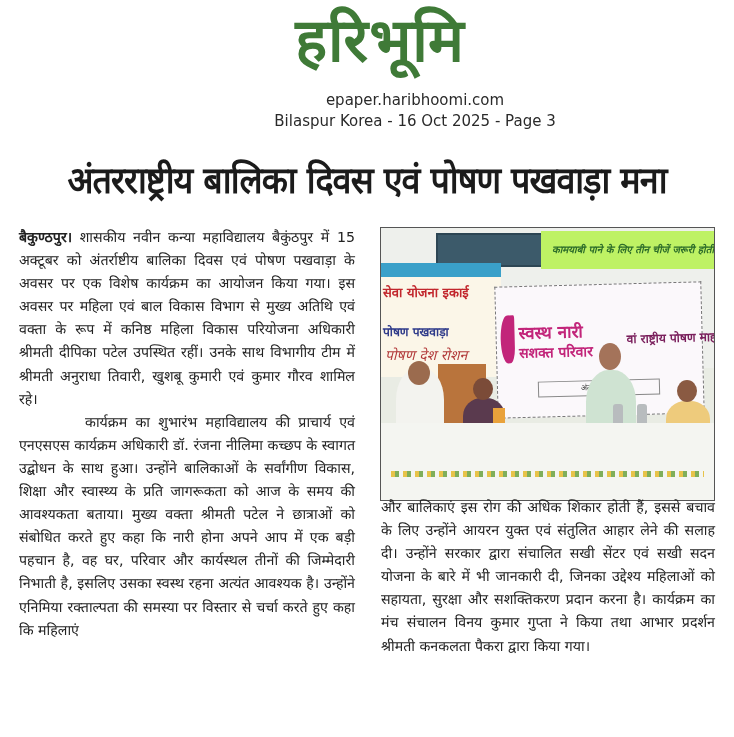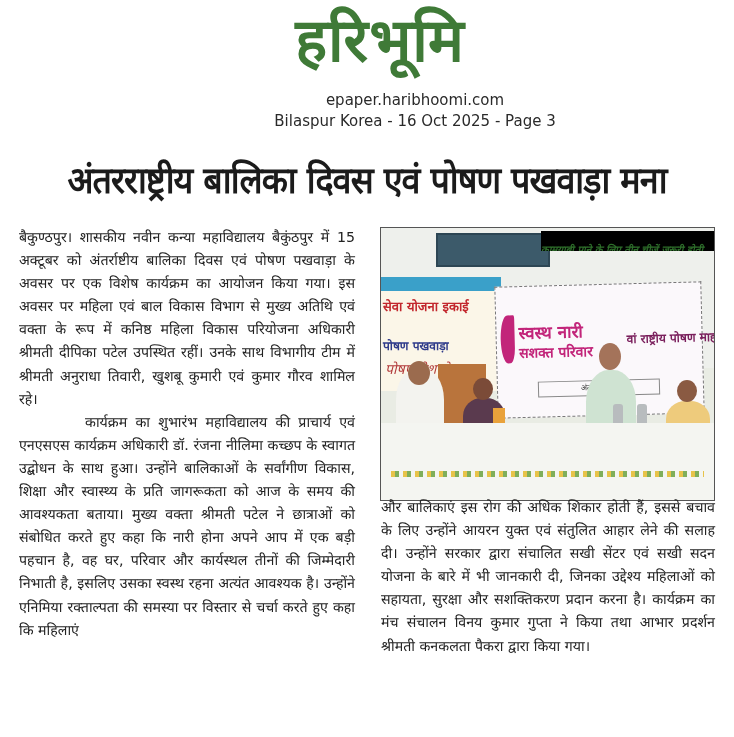--- a/index.html
+++ b/index.html
@@ -10,31 +10,31 @@
   .meta { position:absolute; left:0; top:90px; width:734px; text-align:center;
           font-family:"DejaVu Sans", sans-serif; font-size:15px; line-height:21px; color:#2a2a2a;margin-left:48px; }
   .headline { position:absolute; left:10px; top:152px; width:714px; height:58px; text-align:center;
           font-family:"DejaVu Sans", sans-serif; font-weight:bold; font-size:37px; line-height:58px;
           color:#1b1b1b; letter-spacing:-1px; white-space:nowrap; transform:scaleX(0.92); transform-origin:center; }
   .col { position:absolute; font-family:"DejaVu Sans", sans-serif; font-size:14.2px; line-height:23.1px;
          color:#222; text-align:justify; }
   .col-left { left:19px; top:226px; width:336px; }
   .col-right { left:381px; top:496px; width:334px; }
   .col p { margin:0; }
-  .dateline { font-weight:normal; }
+  .dateline { font-weight:bold; }
   .indent { text-indent:66px; }
   .photo { position:absolute; left:380px; top:227px; width:333px; height:272px; border:1px solid #555;
            overflow:hidden; background:#e9ece4; }
   .ph-wall { position:absolute; left:0; top:0; width:333px; height:140px; background:#eef0ec; }
   .ph-window { position:absolute; left:55px; top:5px; width:110px; height:30px; background:#3c5a6a;
                border:2px solid #2d4654; }
-  .ph-yellow { position:absolute; left:160px; top:3px; width:173px; height:20px; background:#000000;
+  .ph-yellow { position:absolute; left:160px; top:3px; width:173px; height:38px; background:#bef264;
                color:#2d6d2a; font-family:"DejaVu Sans", sans-serif; font-size:10px; font-weight:bold;
-               line-height:38px; text-align:left; white-space:nowrap; overflow:hidden; font-style:italic; }
-  .ph-blue { position:absolute; left:0; top:49px; width:120px; height:100px; background:#fbf6e8;
+               line-height:38px; text-align:right; white-space:nowrap; overflow:hidden; font-style:italic; }
+  .ph-blue { position:absolute; left:0; top:35px; width:120px; height:100px; background:#fbf6e8;
              border-top:14px solid #3aa0c9; }
   .ph-blue .t1 { position:absolute; left:2px; top:6px; font-family:"DejaVu Sans", sans-serif; font-size:13px;
              font-weight:bold; color:#c2272d; white-space:nowrap; }
   .ph-blue .t2 { position:absolute; left:2px; top:46px; font-family:"DejaVu Sans", sans-serif; font-size:12px;
              font-weight:bold; color:#2f3b8a; white-space:nowrap; }
   .ph-blue .t3 { position:absolute; left:4px; top:68px; font-family:"DejaVu Sans", sans-serif; font-size:14px;
              color:#b23a3a; white-space:nowrap; font-style:italic; }
   .ph-banner { position:absolute; left:115px; top:56px; width:205px; height:130px; background:#fbf8fb;
                border:1px dashed #777; transform:rotate(-1.5deg); }
   .ph-banner .b1 { position:absolute; left:22px; top:34px; font-family:"DejaVu Sans", sans-serif; font-size:17px;

